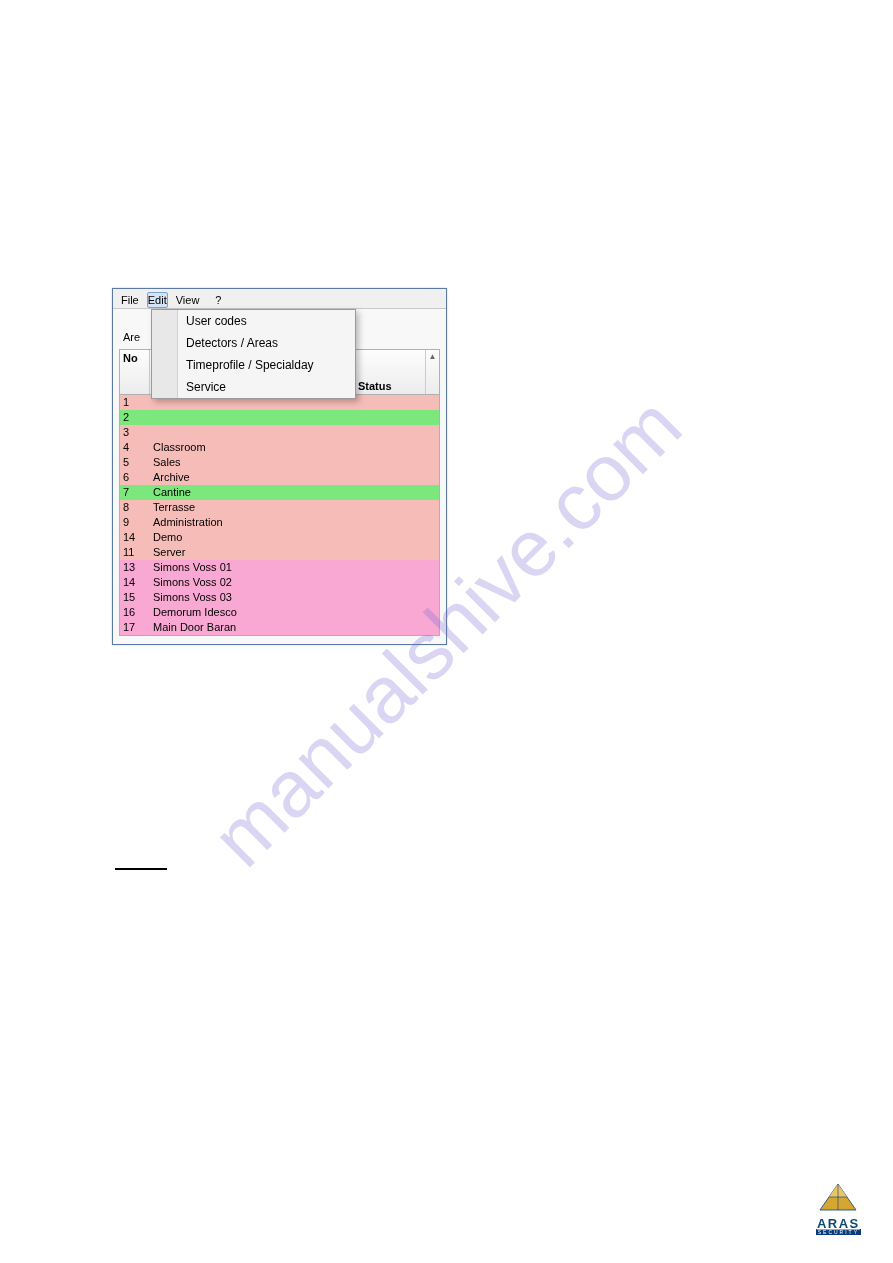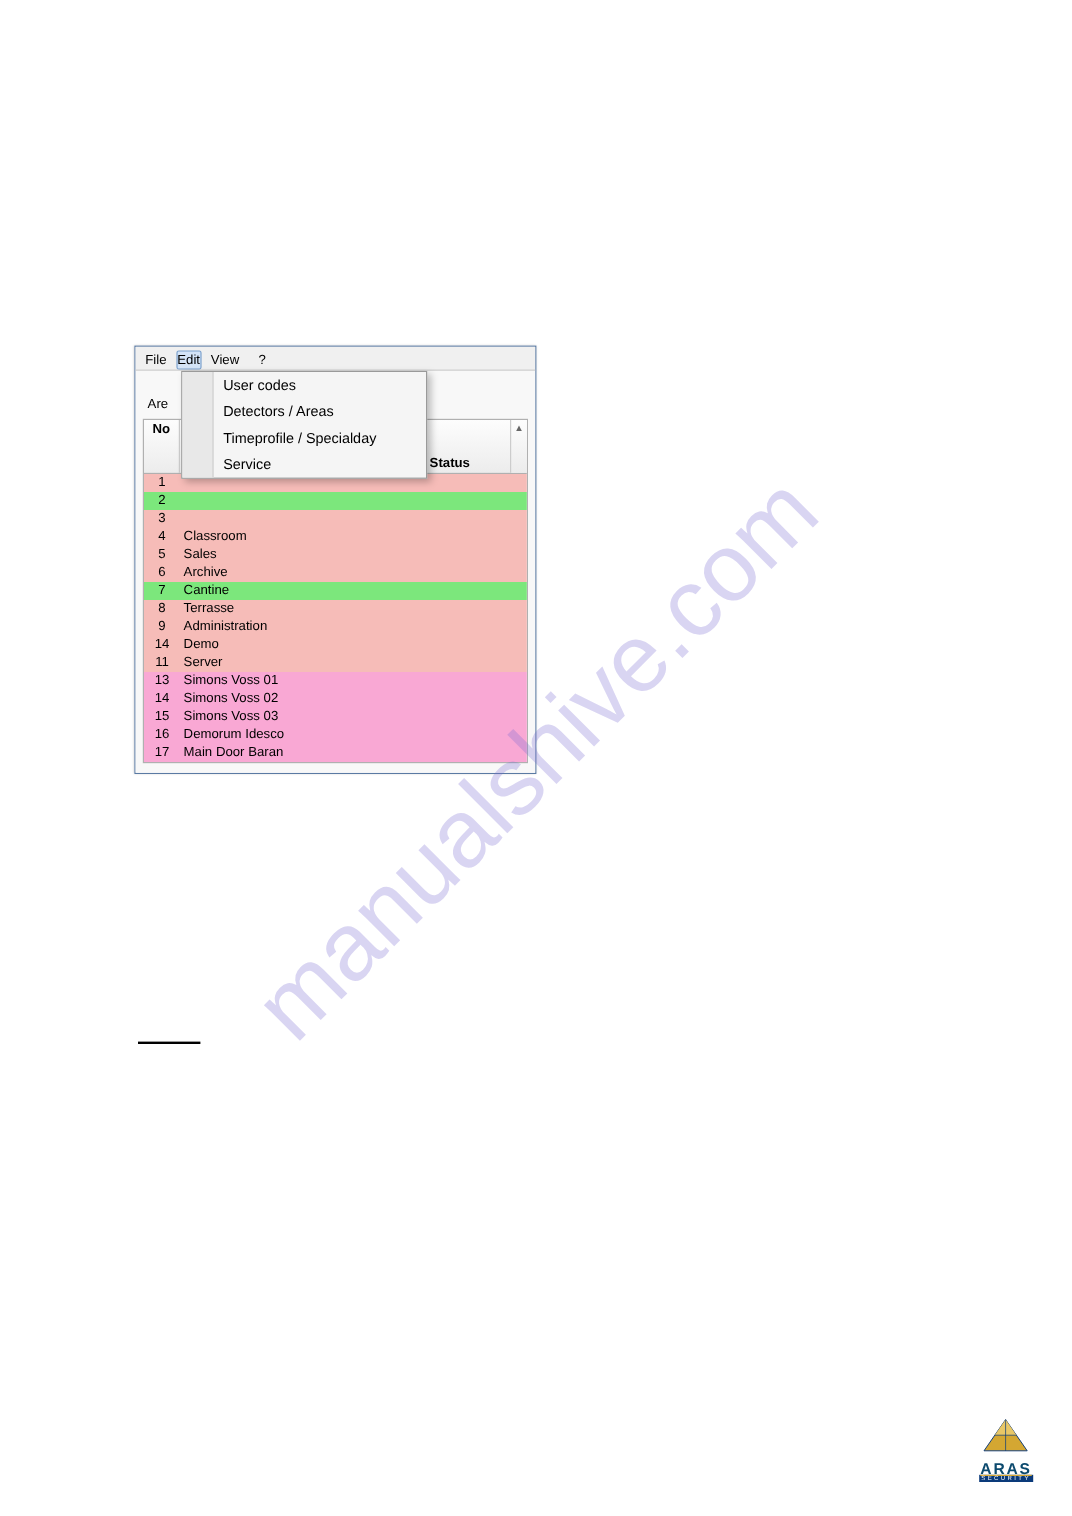--- a/index.html
+++ b/index.html
@@ -86,21 +86,21 @@
     margin-top: 4px;
     position: relative;
   }
   .table-header {
     display: flex;
     background: linear-gradient(to bottom, #fdfdfd, #ececec);
     border-bottom: 1px solid #b0b0b0;
     font-weight: bold;
     font-size: 11px;
   }
-  .col-no { width: 30px; padding: 2px 3px; border-right: 1px solid #ccc; text-align: center; }
+  .col-no { width: 30px; padding: 2px 3px; border-right: 1px solid #ccc; }
   .col-name { flex: 1; padding: 2px 3px; border-right: 1px solid #ccc; }
   .col-status { width: 70px; padding: 2px 3px; margin-top: 28px; }
   .scroll-arrow {
     width: 14px;
     padding: 2px;
     border-left: 1px solid #ccc;
     text-align: center;
     font-size: 8px;
     color: #666;
     background: linear-gradient(to bottom,#fdfdfd,#ececec);

